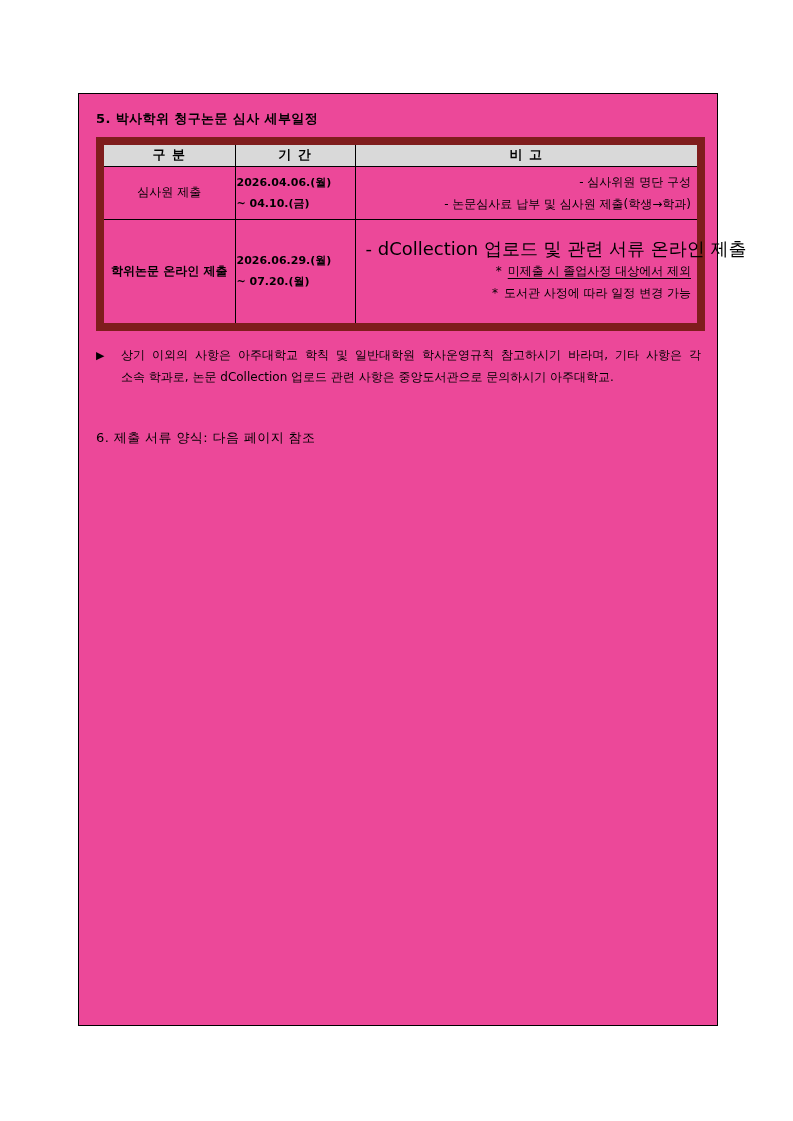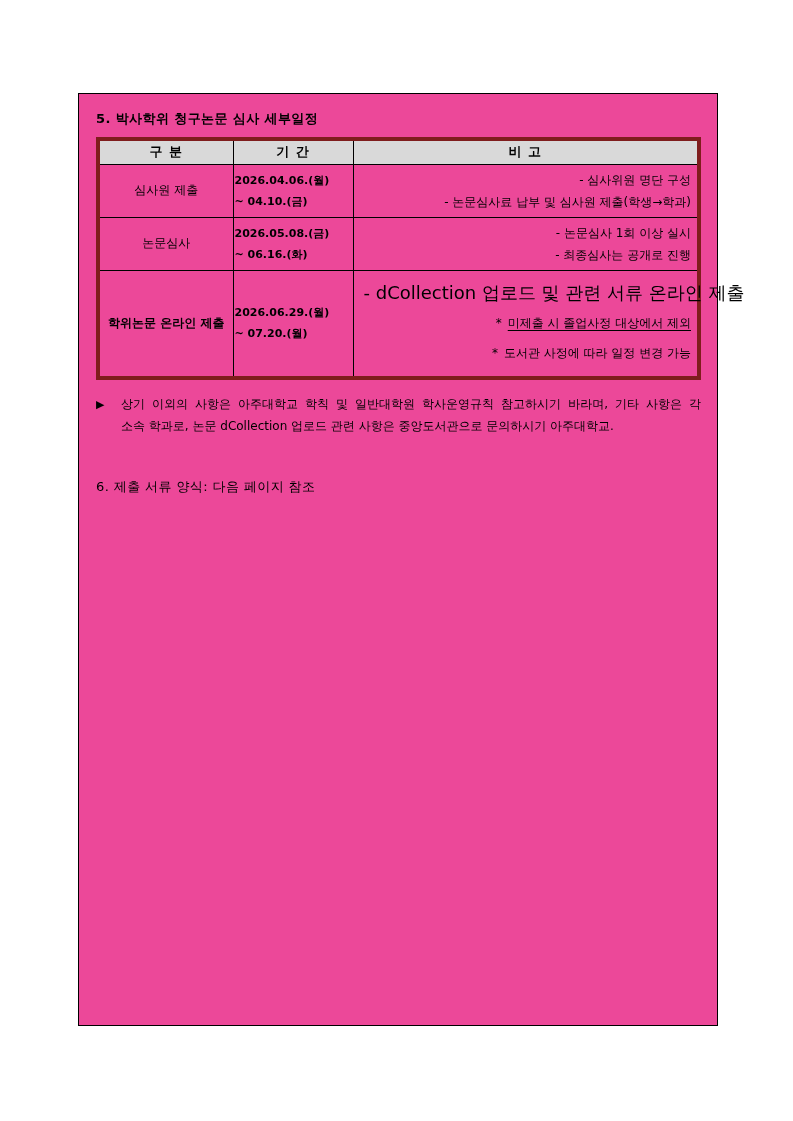--- a/index.html
+++ b/index.html
@@ -32,21 +32,21 @@
     font-size: 13px;
     font-weight: bold;
     letter-spacing: 0.4px;
     margin: 0 0 9px 1px;
     white-space: nowrap;
   }
   table.schedule {
     border-collapse: collapse;
     width: 601px;
     table-layout: fixed;
-    border: 4px solid #7f1d1d;
+    border: 8px solid #7f1d1d;
     margin-left: 1px;
   }
   table.schedule th,
   table.schedule td {
     border: 1px solid #000000;
     box-sizing: border-box;
   }
   table.schedule th {
     background: #d9d9d9;
     font-size: 13px;
@@ -81,21 +81,20 @@
   tr.row-4 { height: 108px; }
   .bold { font-weight: bold; }
   .note-main-line {
     font-weight: normal;
     font-size: 18px;
     white-space: nowrap;
   }
   .sub-line {
     padding-left: 14px;
     white-space: nowrap;
-    margin-top: 8px;
   }
   .sub-line .prefix {
     display: inline-block;
     margin-right: 6px;
   }
   .underlined {
     text-decoration: underline;
     text-underline-offset: 2.5px;
   }
   .note-block {
@@ -155,31 +154,20 @@
           <td class="cell-category">심사원 제출</td>
           <td class="cell-period">
             <div>2026.04.06.(월)</div>
             <div>~ 04.10.(금)</div>
           </td>
           <td class="cell-remarks">
             <div>- 심사위원 명단 구성</div>
             <div>- 논문심사료 납부 및 심사원 제출(학생→학과)</div>
           </td>
         </tr>
-        <tr class="row-2">
-          <td class="cell-category">논문심사</td>
-          <td class="cell-period">
-            <div>2026.05.08.(금)</div>
-            <div>~ 06.16.(화)</div>
-          </td>
-          <td class="cell-remarks">
-            <div>- 논문심사 1회 이상 실시</div>
-            <div>- 최종심사는 공개로 진행</div>
-          </td>
-        </tr>
         <tr class="row-4">
           <td class="cell-category bold">학위논문 온라인 제출</td>
           <td class="cell-period">
             <div>2026.06.29.(월)</div>
             <div>~ 07.20.(월)</div>
           </td>
           <td class="cell-remarks">
             <div class="note-main-line">- dCollection 업로드 및 관련 서류 온라인 제출</div>
             <div class="sub-line"><span class="prefix">*</span><span class="underlined">미제출 시 졸업사정 대상에서 제외</span></div>
             <div class="sub-line"><span class="prefix">*</span><span>도서관 사정에 따라 일정 변경 가능</span></div>

